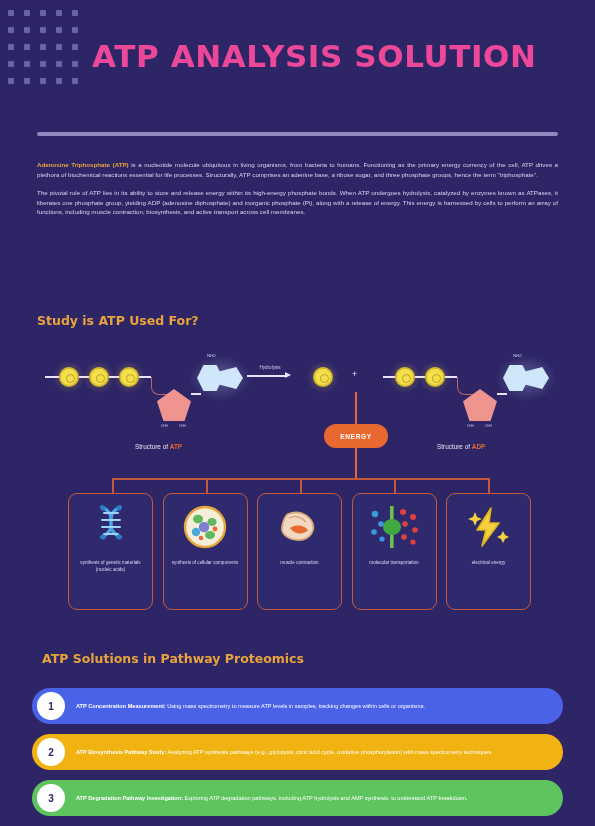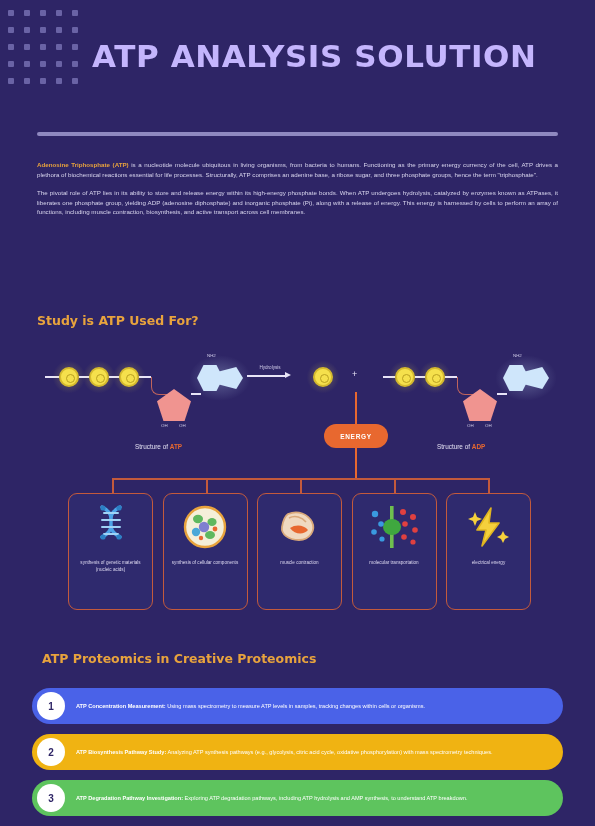--- a/index.html
+++ b/index.html
@@ -26,21 +26,21 @@
   }
   .dot-grid i {
     display: block; width: 6px; height: 6px;
     background: #6a63a5; border-radius: 1px;
   }
   .title {
     position: absolute; left: 92px; top: 38px;
     font-size: 31px;
     font-weight: bold;
     letter-spacing: 0.6px;
-    color: #c4b5fd;
+    color: #ec4899;
     font-family: "DejaVu Sans", sans-serif;
     white-space: nowrap;
   }
   .title-rule {
     position: absolute; left: 37px; top: 132px;
     width: 521px; height: 4px;
     background: #8f89c0;
     border-radius: 2px;
   }
 
@@ -462,21 +462,21 @@
           <path d="M26 4 L12 26 L21 26 L17 42 L34 19 L24 19 Z" fill="#f5d03c" stroke="#e0b520" stroke-width="1.6" stroke-linejoin="round"></path>
           <path d="M10 8 L12 13 L17 15 L12 17 L10 22 L8 17 L3 15 L8 13 Z" fill="#f5d03c"></path>
           <path d="M38 27 L40 31 L44 33 L40 35 L38 39 L36 35 L32 33 L36 31 Z" fill="#f5d03c"></path>
         </svg>
       </div>
       <div class="ctext">electrical energy</div>
     </div>
 
   </div>
 
-  <div class="section-head" id="head-sol">ATP Proteomics in Creative Proteomics</div>
+  <div class="section-head" id="head-sol">ATP Solutions in Pathway Proteomics</div>
 
   <div class="bars">
 
     <div class="bar" style="background:#4a62e8;">
       <div class="num">1</div>
       <div class="btext"><b>ATP Concentration Measurement:</b><span> Using mass spectrometry to measure ATP levels in samples, tracking changes within cells or organisms.</span></div>
     </div>
 
     <div class="bar" style="background:#f0b312;">
       <div class="num">2</div>

